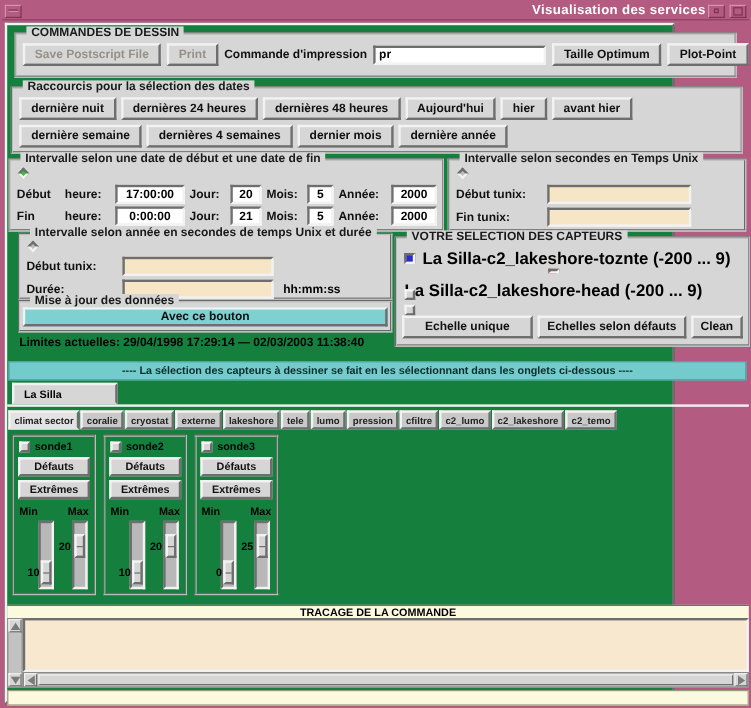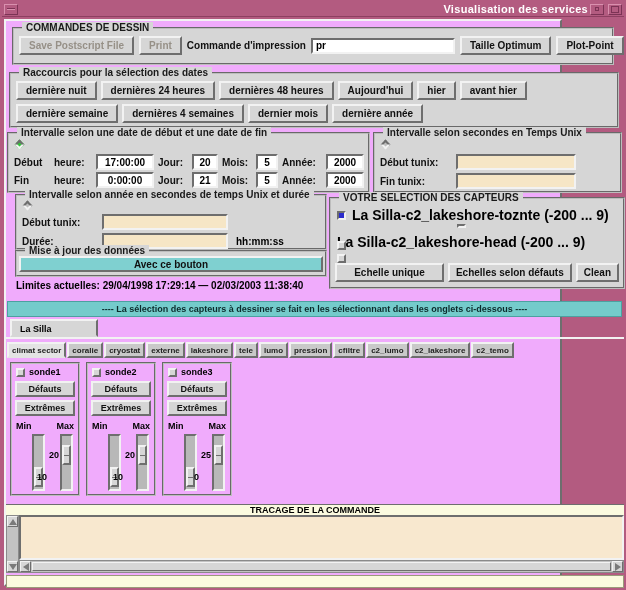--- a/index.html
+++ b/index.html
@@ -21,21 +21,21 @@
   .tb-btn {
     width:14px; height:11px; background:#b35b80;
     border:1px solid; border-color:#d990ae #7c3355 #7c3355 #d990ae;
     display:flex; align-items:center; justify-content:center; margin:0 2px;
   }
   .tb-dash { width:8px; height:2px; background:#7c3355; border-bottom:1px solid #d990ae; }
   .tb-sq-small { width:4px; height:4px; border:1px solid #7c3355; }
   .tb-sq-big { width:8px; height:7px; border:1px solid #7c3355; }
   .main {
     position:absolute; left:4px; top:19px; width:558px; height:567px;
-    background:#f0abfc;
+    background:#15803d;
     border:2px solid; border-color:#f2f2f2 #6e6e6e #6e6e6e #f2f2f2;
   }
   .frame {
     position:absolute; border:2px groove #bdbdbd; background:#d6d6d6;
   }
   .legend {
     position:absolute; top:-7px; left:8px; background:#d6d6d6;
     padding:0 4px; font-size:10px; font-weight:bold; color:#1a1a1a; white-space:nowrap;
   }
   .btn {
@@ -144,21 +144,21 @@
     background:#b8b8b8; border:2px solid; border-color:#6e6e6e #f2f2f2 #f2f2f2 #6e6e6e;
   }
   .t-min { left:20px; } .t-max { left:48px; }
   .handle {
     position:absolute; left:0px; width:9px; height:20px;
     background:#d6d6d6; border:2px solid; border-color:#f2f2f2 #6e6e6e #6e6e6e #f2f2f2;
   }
   .handle::after { content:""; position:absolute; left:0; right:0; top:8px; height:1px; background:#6e6e6e; }
   .h-min { top:31px; } .h-max { top:9px; }
   .sval { position:absolute; font-size:9px; font-weight:bold; width:16px; text-align:right; }
-  .v-min { left:19px; top:108px; }
+  .v-min { left:5px; top:108px; }
   .v-max { left:31px; top:86px; }
   
   .trace-header {
     position:absolute; left:0; top:483px; width:618px; height:11px;
     background:#fbfadf; display:flex; align-items:center; justify-content:center;
     font-size:9px; font-weight:bold; border-top:1px solid #6e6e6e;
   }
   .trace-body { position:absolute; left:0; top:494px; width:618px; height:58px; }
   .vscroll {
     position:absolute; left:0; top:0; width:13px; height:58px;

